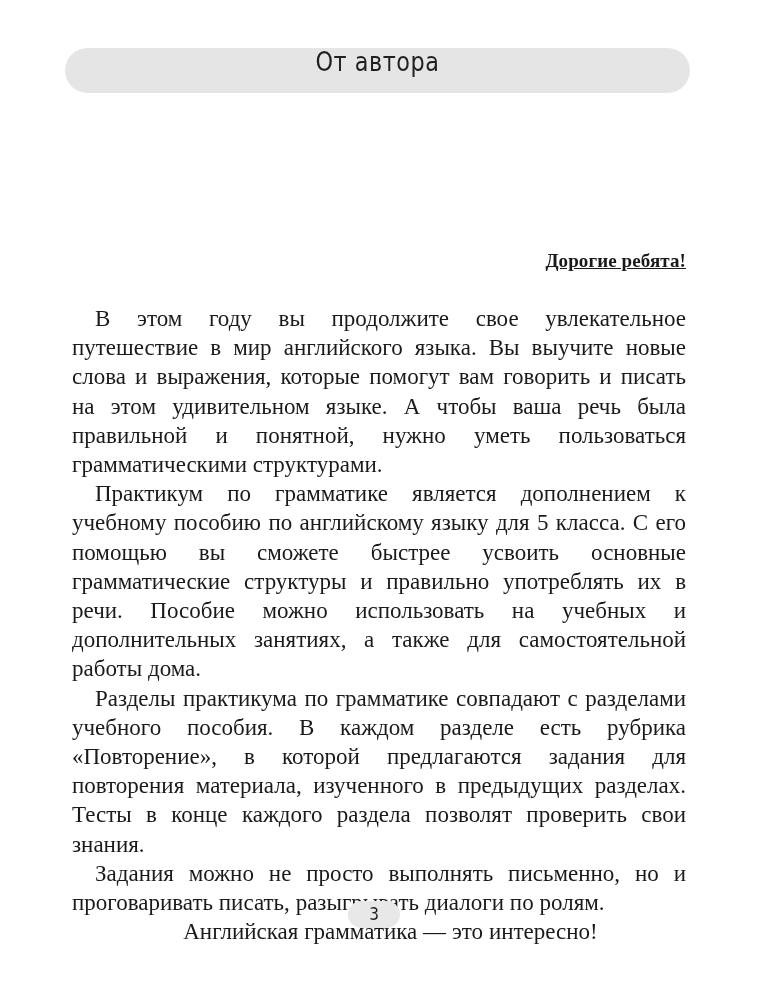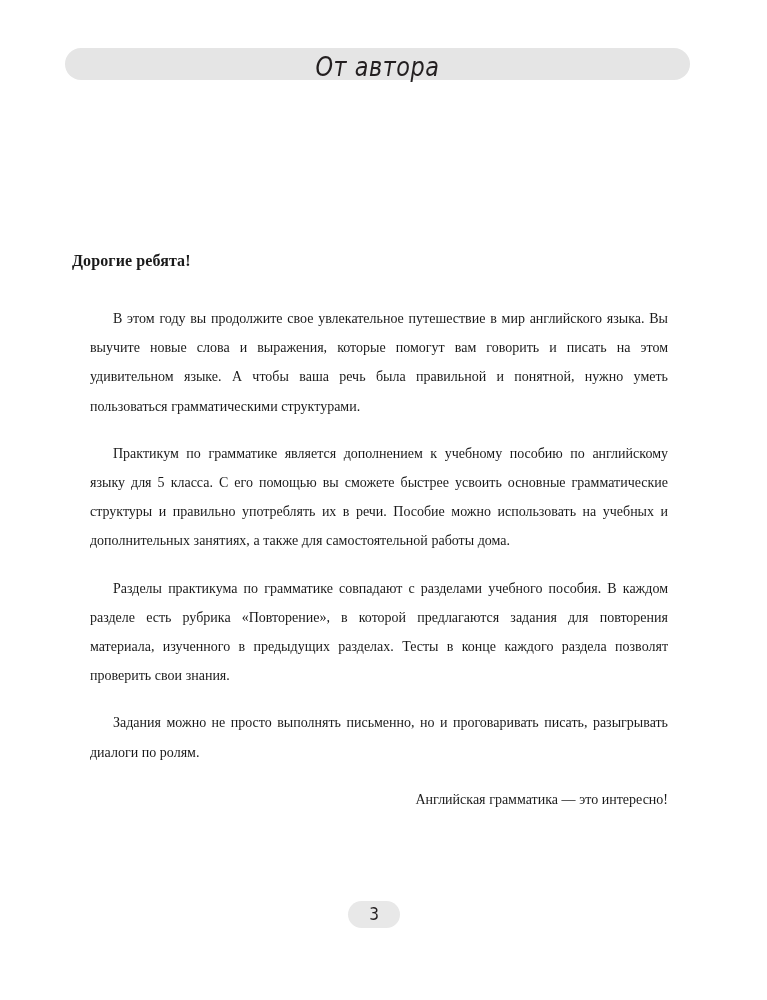--- a/index.html
+++ b/index.html
@@ -16,27 +16,26 @@
     font-family: "Liberation Serif", "DejaVu Serif", serif;
     color: #1a1a1a;
   }
 
   
   .header-pill {
     position: absolute;
     left: 65px;
     top: 48px;
     width: 625px;
-    height: 32px;
+    height: 45px;
     background: #e5e5e5;
     border-radius: 23px;
     display: flex;
-    align-items: flex-end;
+    align-items: flex-start;
     justify-content: center;
-    font-style: italic;
   }
   .header-title {
     font-family: "DejaVu Sans Condensed", "Liberation Sans Narrow", "Liberation Sans", sans-serif;
     font-size: 27px;
     line-height: 1;
     letter-spacing: 0.6px;
     color: #231f20;
     font-weight: 400;
     transform: scaleX(0.92);
     transform-origin: center;
@@ -44,39 +43,40 @@
   }
 
   
   .content {
     position: absolute;
     left: 72px;
     top: 246px;
     width: 614px;
   }
   .salutation {
-    text-align: left;
+    text-align: right;
     font-weight: bold;
-    font-size: 16px;
+    font-size: 19px;
     line-height: 29px;
     margin: 0 0 29px 0;
     letter-spacing: 0.1px;
+    text-decoration: underline;
   }
   .body-paragraph {
-    margin: 18px;
-    font-size: 14px;
+    margin: 0;
+    font-size: 23px;
     line-height: 29.2px;
     text-align: justify;
     text-justify: inter-word;
     text-indent: 23px;
     hyphens: manual;
     word-spacing: 0.1px;
   }
   .body-paragraph:last-of-type {
-    text-align: right;
+    text-align: center;
   }
 
   
   .page-number-pill {
     position: absolute;
     left: 348px;
     top: 901px;
     width: 52px;
     height: 27px;
     background: #e8e8e8;

